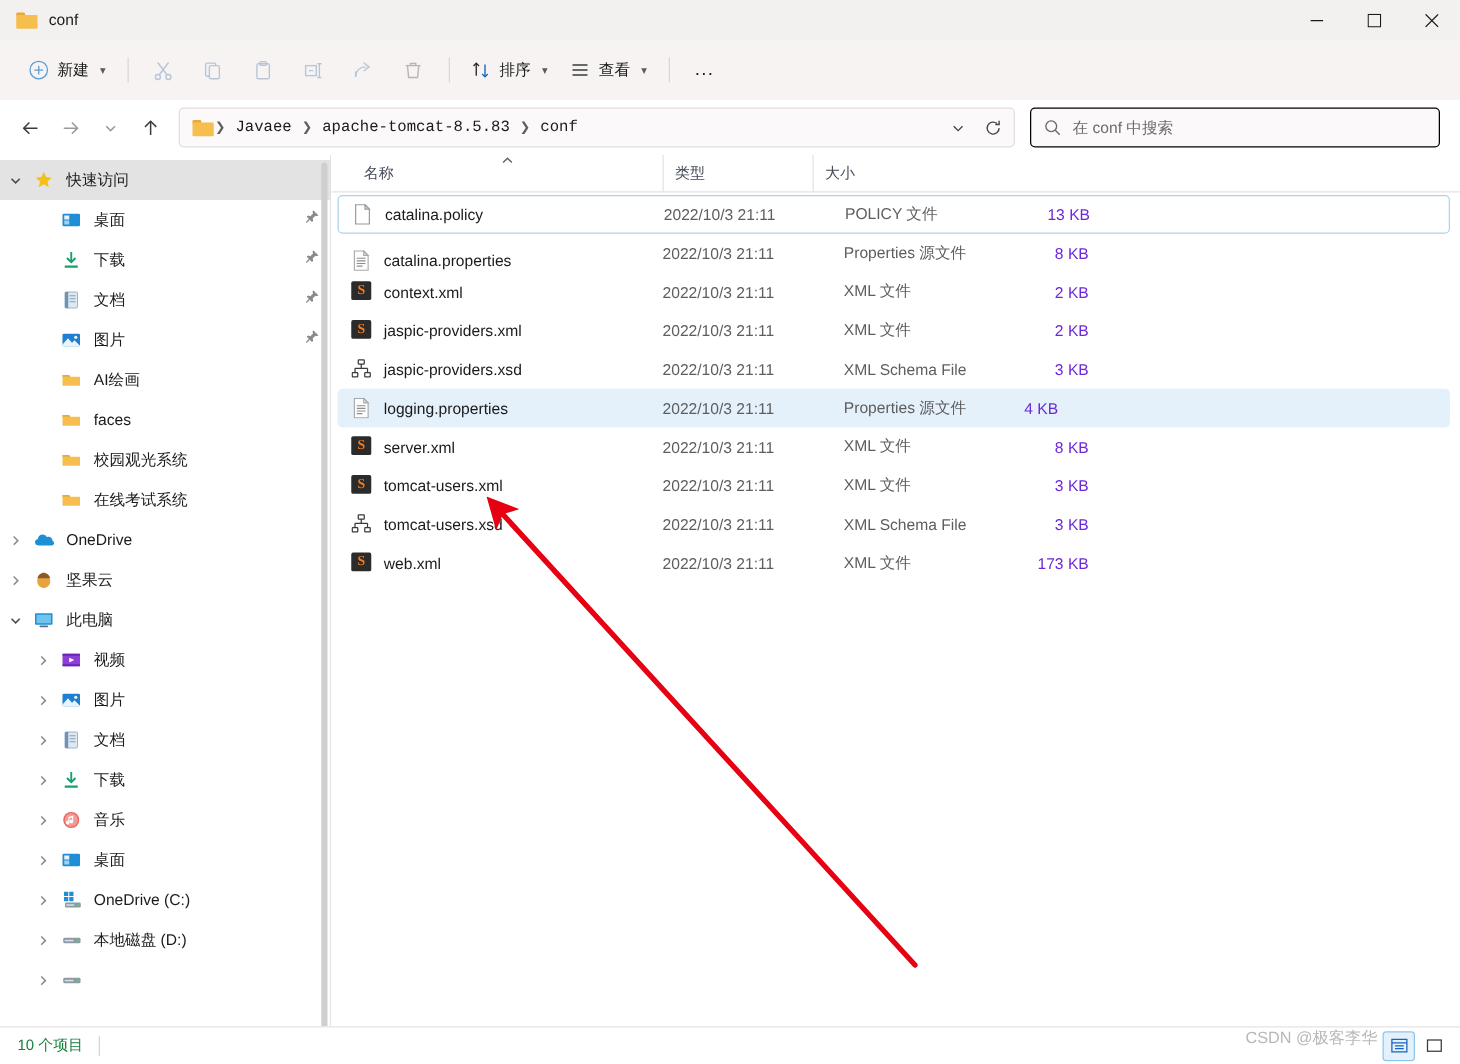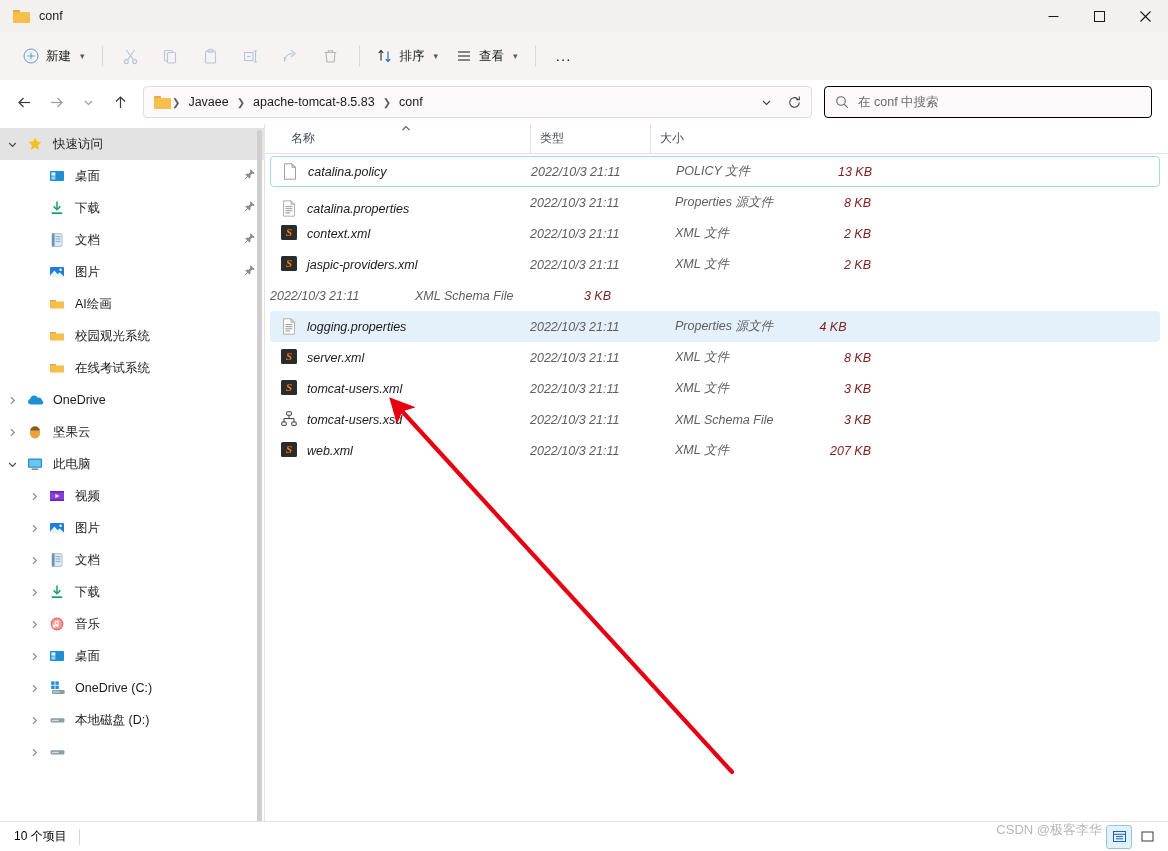--- a/index.html
+++ b/index.html
@@ -75,21 +75,21 @@
     border-radius: 4px; color: #3a3a3a;
   }
   .nav-btn.dim { color: #9a9a9a; }
   .addrbox {
     flex: 1 1 auto; height: 32px; margin-left: 7px;
     border: 1px solid #e2dedd; border-radius: 4px; background: #fbf9f9;
     display: flex; align-items: center; padding: 0 4px 0 10px;
   }
   .crumbs { display: flex; align-items: center; gap: 0; flex: 1 1 auto; }
   .crumb {
-    font-size: 12.5px; color: #1b1b1b; padding: 3px 7px; border-radius: 3px; cursor: default;
+    font-size: 12.5px; color: #1b1b1b; padding: 3px 7px; border-radius: 3px; cursor: default; font-family: Liberation Mono, monospace;
   }
   .crumb-sep { color: #5e5e5e; font-size: 10px; padding: 0 1px; }
   .addr-right { display: flex; align-items: center; gap: 2px; }
   .addr-ibtn {
     width: 26px; height: 26px; display: flex; align-items: center; justify-content: center;
     border-radius: 3px; color: #444;
   }
   .searchbox {
     flex: 0 0 328px; height: 32px; margin-left: 12px;
     border: 1px solid #000000; border-radius: 4px; background: #fbf9f9;
@@ -139,49 +139,49 @@
   }
   .col-head .ch {
     font-size: 12px; color: #444b57; position: relative; height: 30px;
     display: flex; align-items: center; padding-left: 9px;
   }
   .col-head .ch + .ch { border-left: 1px solid #e6e2e1; }
   .sort-caret {
     position: absolute; top: 1px; left: 50%; transform: translateX(-50%);
     color: #5a6068; font-size: 9px; line-height: 9px;
   }
-  .rows { padding-top: 2px; font-style: italic; }
+  .rows { padding-top: 2px; }
   .frow {
     height: 31px; display: flex; align-items: center;
     margin: 0 8px 0 5px; border-radius: 4px; cursor: default; position: relative;
   }
   .frow.focus { border: 1px solid #a8d4f0; background: #ffffff; height: 31px; }
   .frow.hover { background: #e4f0fa; }
   .c-name { display: flex; align-items: center; gap: 10px; padding-left: 11px; min-width: 0; }
   .c-name .fname { font-size: 12.5px; color: #1b1b1b; white-space: nowrap; }
   .c-date { font-size: 12.5px; color: #5e5e5e; }
   .c-type { font-size: 12.5px; color: #5e5e5e; }
-  .c-size { font-size: 12.5px; color: #7f1d1d; text-align: right; }
+  .c-size { font-size: 12.5px; color: #6d28d9; text-align: right; }
 
   
   .ico16 { width: 16px; height: 17px; flex: 0 0 16px; position: relative; }
   .ico-sublime {
     width: 16px; height: 15px; background: #2b2b2b; border-radius: 1.5px;
     display: flex; align-items: center; justify-content: center;
   }
   .ico-sublime span { color: #f47b20; font-size: 11px; font-weight: bold; font-family: "Liberation Serif", serif; line-height: 1; }
 
   
   .statusbar {
     height: 30px; flex: 0 0 30px; background: #ffffff;
     border-top: 1px solid #e6e2e1;
     display: flex; align-items: center; padding: 0 8px 0 14px;
     position: relative; z-index: 5;
   }
-  .status-text { font-size: 12px; color: #000000; }
+  .status-text { font-size: 12px; color: #15803d; }
   .status-sep { width: 1px; height: 16px; background: #d8d4d3; margin: 0 12px; }
   .view-btns { margin-left: auto; display: flex; gap: 2px; }
   .vbtn {
     width: 26px; height: 24px; display: flex; align-items: center; justify-content: center;
     border-radius: 3px; color: #3a3a3a;
   }
   .vbtn.active { background: #e4f0fa; border: 1px solid #8ec5ea; }
 
   
   .overlay {
@@ -459,20 +459,30 @@
             <span class="nav-label">AI绘画</span>
           </div>
           <div class="nav-row indent-1">
             <span class="twisty spacer"></span>
             <span class="nav-ico">
               <svg width="16" height="16" viewBox="0 0 16 16">
                 <path d="M1 4 L6.2 4 L7.4 5.4 L15 5.4 L15 12.6 L1 12.6 Z" fill="#f5be4d"></path>
                 <path d="M1 4 L6.2 4 L7.4 5.4 L1 5.4 Z" fill="#e8a93a"></path>
               </svg>
             </span>
+            <span class="nav-label">faces</span>
+          </div>
+          <div class="nav-row indent-1">
+            <span class="twisty spacer"></span>
+            <span class="nav-ico">
+              <svg width="16" height="16" viewBox="0 0 16 16">
+                <path d="M1 4 L6.2 4 L7.4 5.4 L15 5.4 L15 12.6 L1 12.6 Z" fill="#f5be4d"></path>
+                <path d="M1 4 L6.2 4 L7.4 5.4 L1 5.4 Z" fill="#e8a93a"></path>
+              </svg>
+            </span>
             <span class="nav-label">校园观光系统</span>
           </div>
           <div class="nav-row indent-1">
             <span class="twisty spacer"></span>
             <span class="nav-ico">
               <svg width="16" height="16" viewBox="0 0 16 16">
                 <path d="M1 4 L6.2 4 L7.4 5.4 L15 5.4 L15 12.6 L1 12.6 Z" fill="#f5be4d"></path>
                 <path d="M1 4 L6.2 4 L7.4 5.4 L1 5.4 Z" fill="#e8a93a"></path>
               </svg>
             </span>
@@ -731,20 +741,32 @@
                   <span>S</span>
                 </span>
               </span>
               <span class="fname">jaspic-providers.xml</span>
             </div>
             <div class="c-date" style="width: 145px;">2022/10/3 21:11</div>
             <div class="c-type" style="width: 120px;">XML 文件</div>
             <div class="c-size" style="width: 76px;">2 KB</div>
           </div>
           <div class="frow">
+            <div class="c-name" style="width: 260px;">
+              <span class="ico16"><svg width="16" height="16" viewBox="0 0 16 16" fill="none" stroke="#3a3a3a" stroke-width="1">
+                  <rect x="5.6" y="0.8" width="4.8" height="3.4" rx="0.5" fill="#ffffff"></rect>
+                  <rect x="0.8" y="11" width="4.4" height="3.4" rx="0.5" fill="#ffffff"></rect>
+                  <rect x="10.8" y="11" width="4.4" height="3.4" rx="0.5" fill="#ffffff"></rect>
+                  <line x1="8" y1="4.2" x2="8" y2="7.6"></line>
+                  <line x1="3" y1="7.6" x2="13" y2="7.6"></line>
+                  <line x1="3" y1="7.6" x2="3" y2="11"></line>
+                  <line x1="13" y1="7.6" x2="13" y2="11"></line>
+                </svg></span>
+              <span class="fname">jaspic-providers.xsd</span>
+            </div>
             <div class="c-date" style="width: 145px;">2022/10/3 21:11</div>
             <div class="c-type" style="width: 120px;">XML Schema File</div>
             <div class="c-size" style="width: 76px;">3 KB</div>
           </div>
           <div class="frow hover">
             <div class="c-name" style="width: 260px;">
               <span class="ico16"><svg width="16" height="17" viewBox="0 0 16 17">
                   <path d="M2.5 0.8 L10 0.8 L13.5 4.3 L13.5 16.2 L2.5 16.2 Z" fill="#fdfdfd" stroke="#a9a9a9" stroke-width="0.9"></path>
                   <path d="M10 0.8 L13.5 4.3 L10 4.3 Z" fill="#e4e4e4" stroke="#a9a9a9" stroke-width="0.9"></path>
                   <line x1="4.4" y1="6.6" x2="11.4" y2="6.6" stroke="#8d8d8d" stroke-width="0.9"></line>
@@ -805,21 +827,21 @@
             <div class="c-name" style="width: 260px;">
               <span class="ico16">
                 <span class="ico-sublime">
                   <span>S</span>
                 </span>
               </span>
               <span class="fname">web.xml</span>
             </div>
             <div class="c-date" style="width: 145px;">2022/10/3 21:11</div>
             <div class="c-type" style="width: 120px;">XML 文件</div>
-            <div class="c-size" style="width: 76px;">207 KB</div>
+            <div class="c-size" style="width: 76px;">173 KB</div>
           </div>
         </div>
     </div>
   </div>
 
   <div class="statusbar">
     <span class="status-text">10 个项目</span>
     <span class="status-sep"></span>
     <div class="view-btns">
       <div class="vbtn active">

